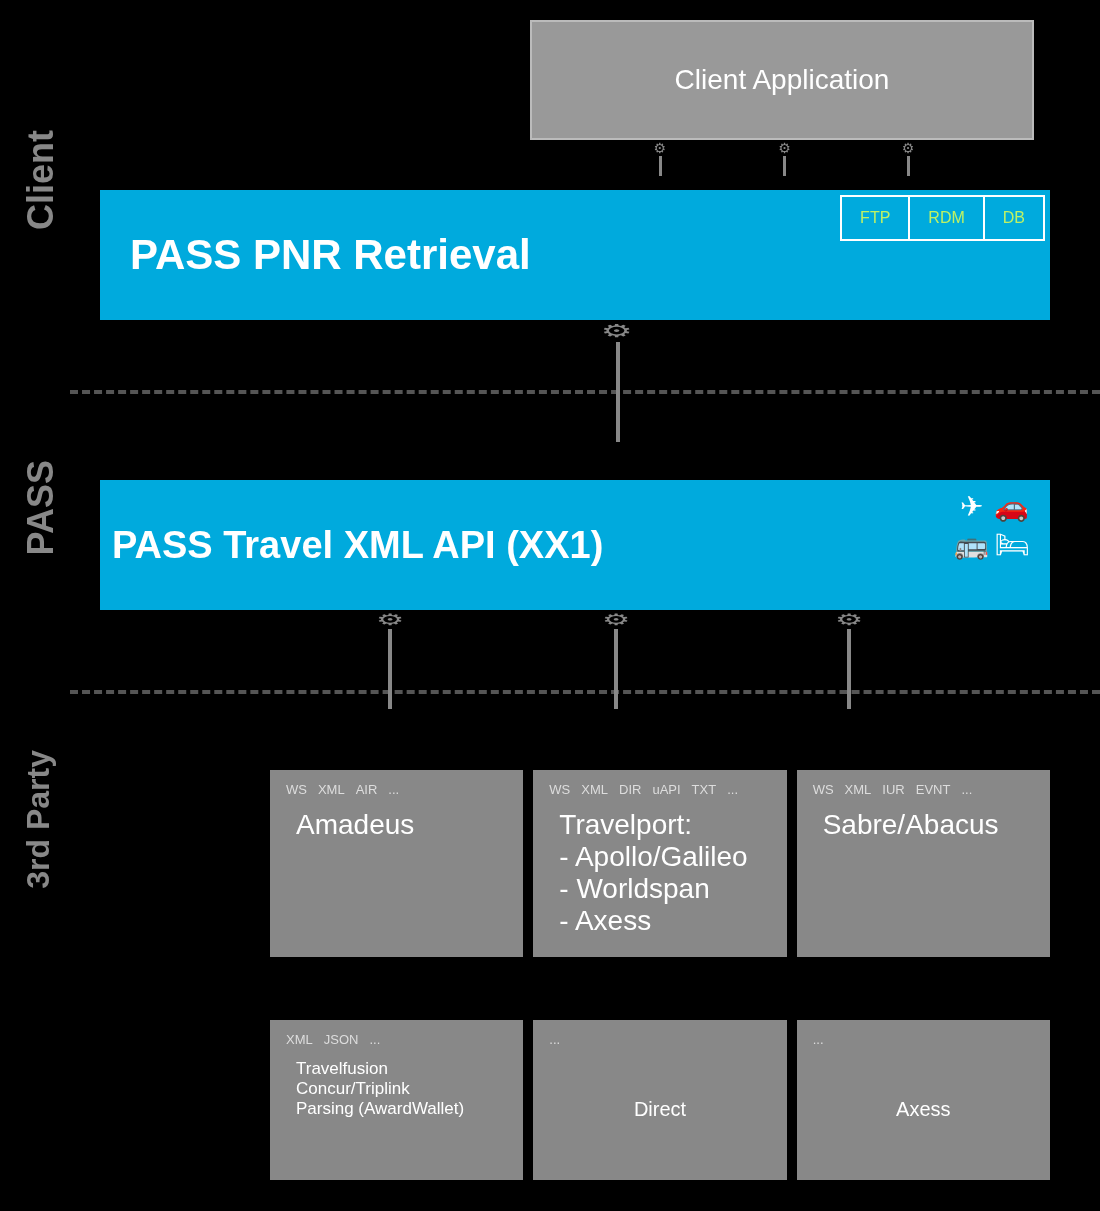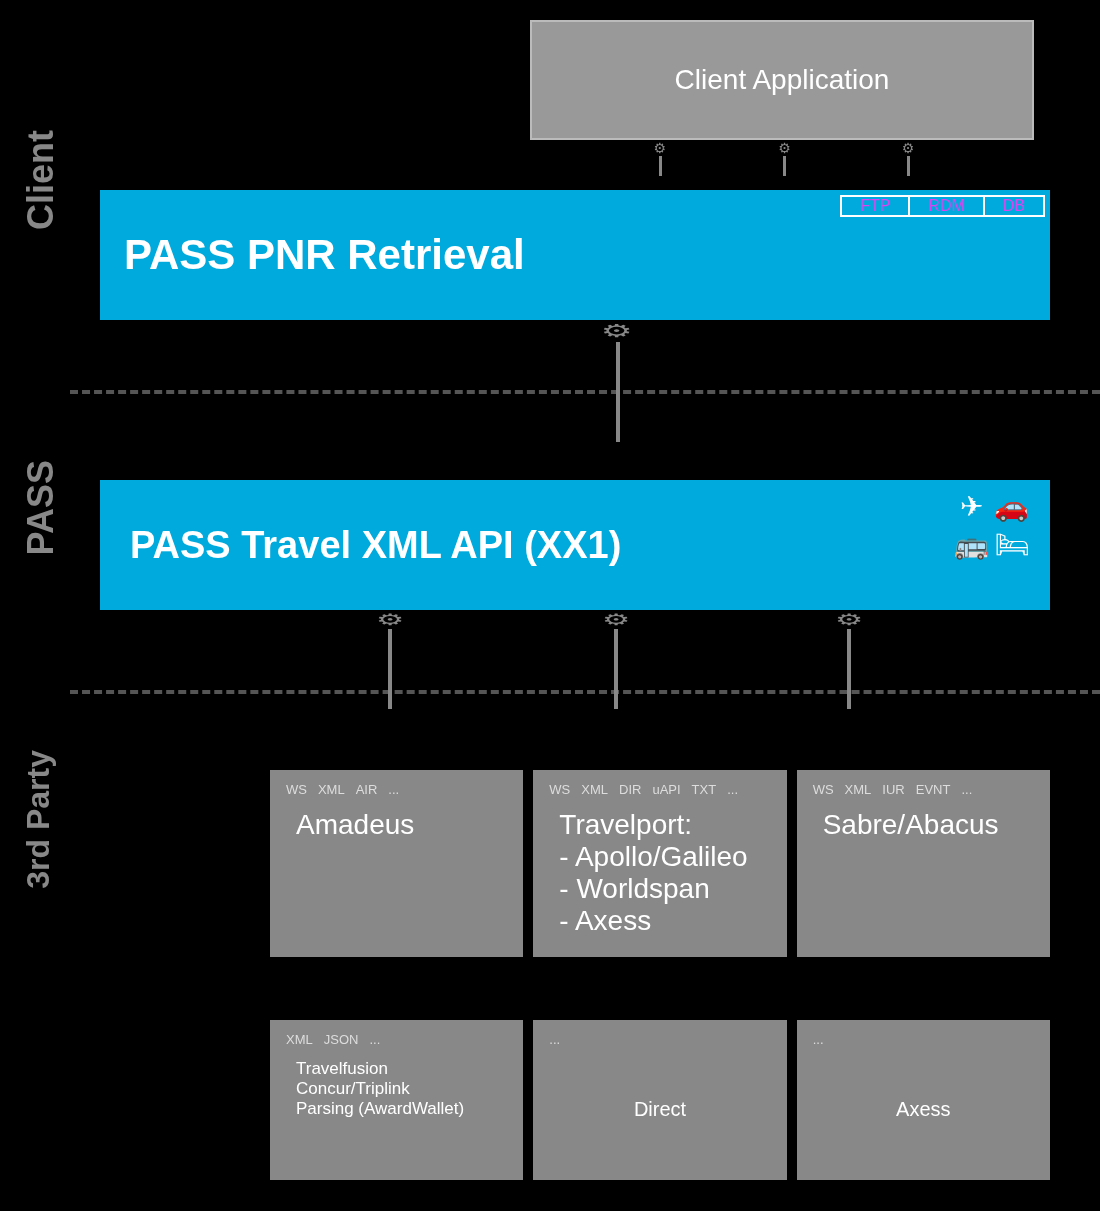--- a/index.html
+++ b/index.html
@@ -83,21 +83,21 @@
     
     .pnr-bar {
       position: absolute;
       top: 190px;
       left: 100px;
       right: 50px;
       height: 130px;
       background: #00aadd;
       display: flex;
       align-items: center;
-      padding-left: 24px;
+      padding-left: 30px;
     }
 
     .pnr-bar-title {
       color: #fff;
       font-size: 42px;
       font-weight: bold;
     }
 
     
     .interface-boxes {
@@ -106,44 +106,44 @@
       right: 55px;
       display: flex;
       gap: 0;
       border: 2px solid #fff;
     }
 
     .interface-box {
       background: transparent;
       border: none;
       border-right: 2px solid #fff;
-      color: #d946ef;
+      color: #bef264;
       font-size: 16px;
-      padding: 0 18px;
+      padding: 12px 18px;
       display: flex;
       align-items: center;
       justify-content: center;
     }
 
     .interface-box:last-child {
       border-right: none;
       text-align: right;
     }
 
     
     .xml-api-bar {
       position: absolute;
       top: 480px;
       left: 100px;
       right: 50px;
       height: 130px;
       background: #00aadd;
       display: flex;
       align-items: center;
-      padding-left: 30px;
+      padding-left: 12px;
     }
 
     .xml-api-bar-title {
       color: #fff;
       font-size: 38px;
       font-weight: bold;
     }
 
     
     .transport-icons {

